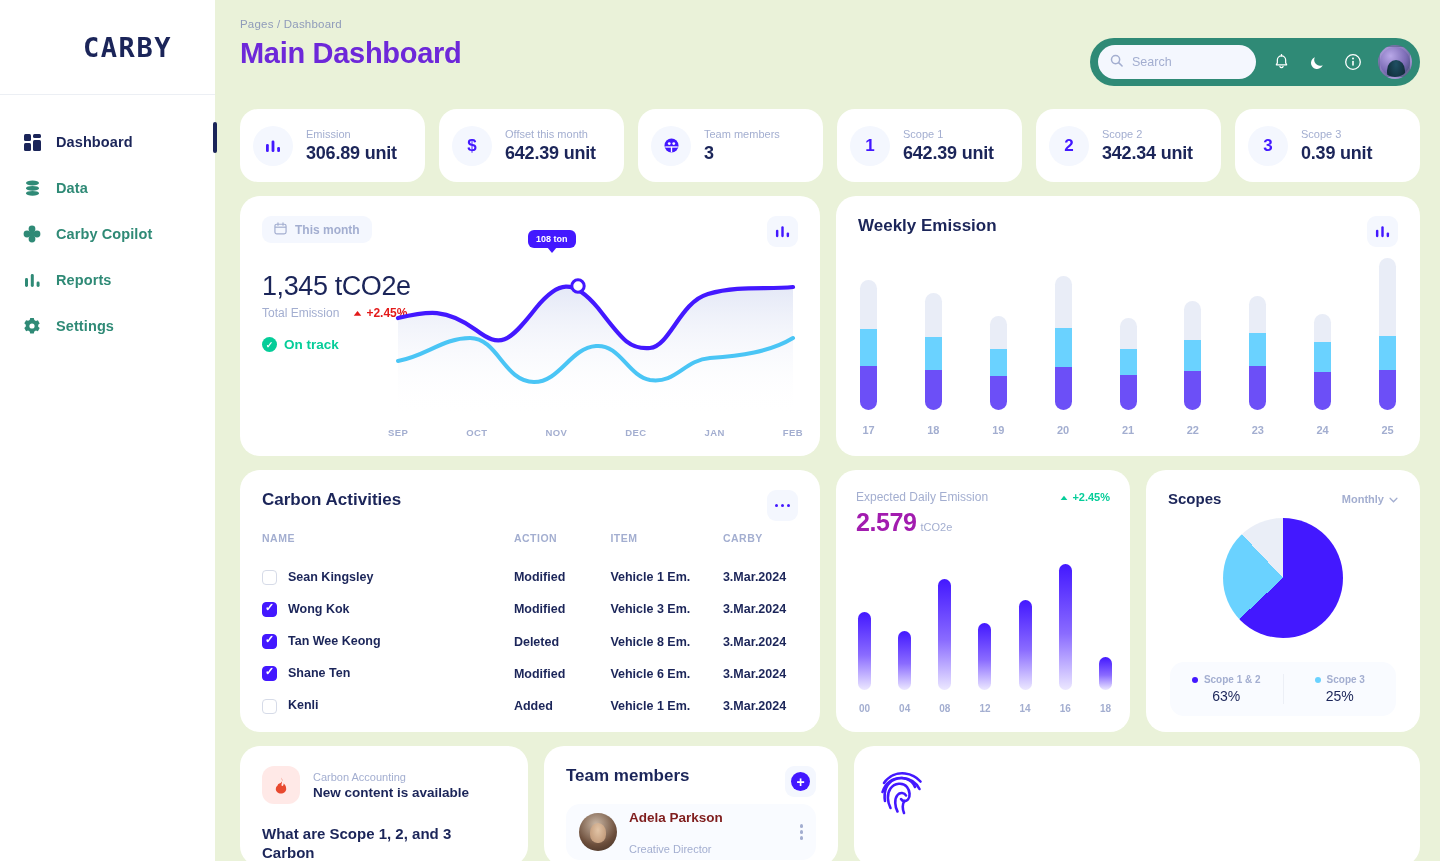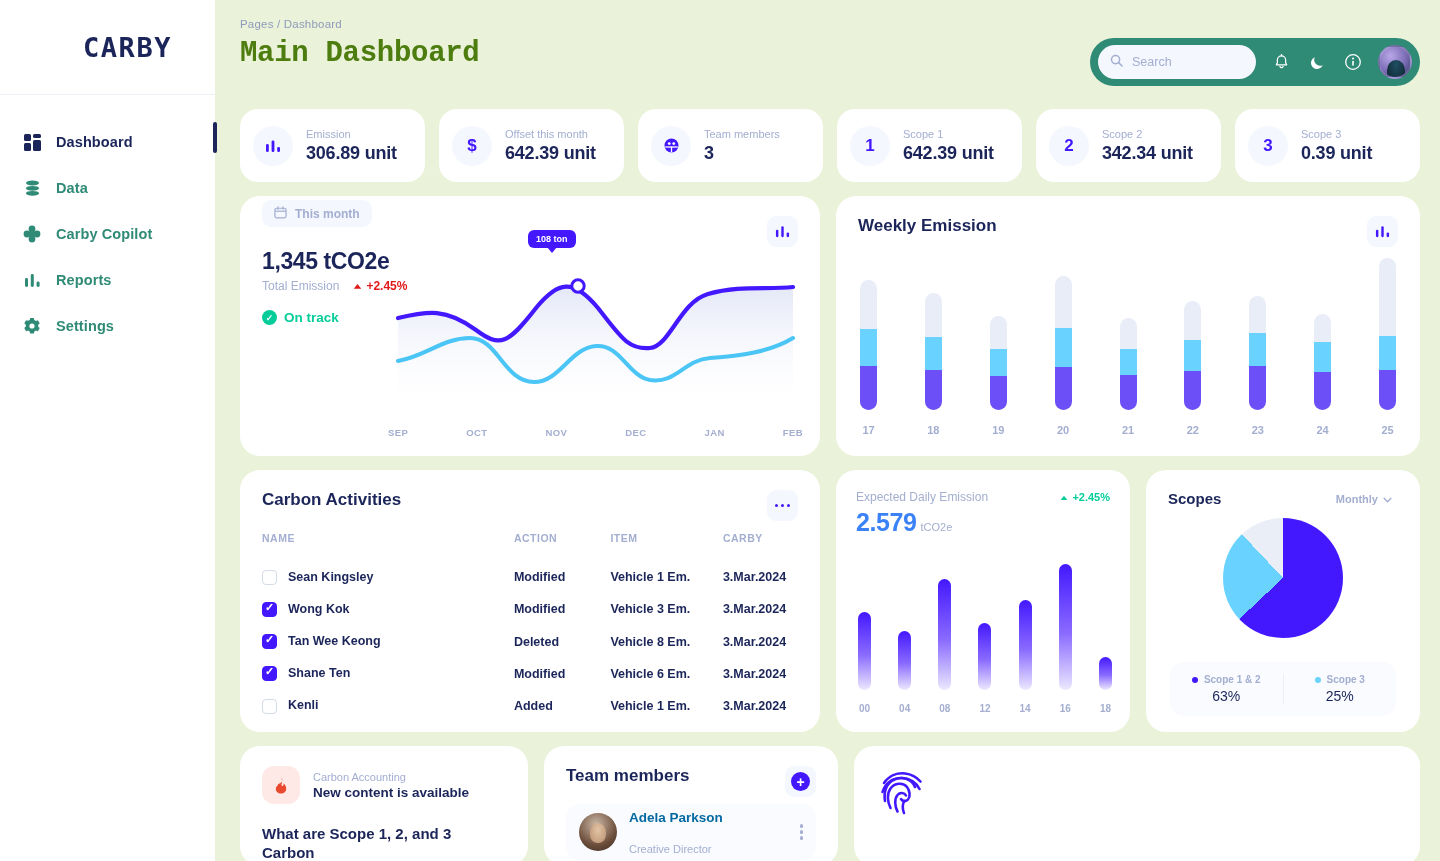--- a/index.html
+++ b/index.html
@@ -34,21 +34,21 @@
   .active-bar {
     position: absolute; left: 213px; top: 122px; width: 4px; height: 31px;
     background: #1b2559; border-radius: 3px;
   }
 
   
   .main { flex: 1; position: relative; padding: 0 20px 0 25px; }
 
   .topbar { display: flex; align-items: flex-start; justify-content: space-between; padding-top: 18px; }
   .crumb { font-size: 11.5px; color: #8f9bba; letter-spacing: .2px; }
-  .page-title { font-size: 29px; font-weight: 700; color: #4d7c0f; margin-top: 7px; letter-spacing: -.3px; font-family: Liberation Mono, monospace; }
+  .page-title { font-size: 29px; font-weight: 700; color: #6d28d9; margin-top: 7px; letter-spacing: -.3px; }
 
   .topbar-right {
     display: flex; align-items: center; gap: 14px;
     background: #2f8a76; border-radius: 26px; height: 48px;
     padding: 0 8px 0 8px; margin-top: 20px;
   }
   .search-box {
     display: flex; align-items: center; gap: 9px;
     background: #f4f7fe; border-radius: 22px; height: 34px; width: 158px;
     padding: 0 12px;
@@ -82,34 +82,34 @@
     display: flex; align-items: center; justify-content: center; flex: 0 0 40px;
     color: #4318ff; font-size: 17px; font-weight: 700;
   }
   .stat-label { font-size: 11px; color: #a3aed0; margin-bottom: 3px; }
   .stat-value { font-size: 18px; font-weight: 700; color: #1b2559; letter-spacing: -.2px; }
 
   
   .card { background: #fff; border-radius: 20px; }
 
   .row2 { display: flex; gap: 16px; margin-top: 14px; }
-  .emission-card { width: 580px; height: 260px; position: relative; padding: 4px 22px; }
+  .emission-card { width: 580px; height: 260px; position: relative; padding: 20px 22px; }
   .weekly-card { flex: 1; height: 260px; position: relative; padding: 20px 22px; }
 
   .pill {
     display: inline-flex; align-items: center; gap: 8px;
     background: #f4f7fe; border-radius: 9px; height: 27px; padding: 0 12px;
     font-size: 12px; color: #a3aed0; font-weight: 600; cursor: pointer;
   }
   .sq-btn {
     position: absolute; right: 22px; top: 20px;
     width: 31px; height: 31px; border-radius: 9px; background: #f4f7fe;
     display: flex; align-items: center; justify-content: center; cursor: pointer;
   }
-  .big-num { font-size: 23px; font-weight: 700; color: #1b2559; margin-top: 21px; letter-spacing: -.4px; }
+  .big-num { font-size: 27px; font-weight: 400; color: #1b2559; margin-top: 28px; letter-spacing: -.4px; }
   .sub-row { display: flex; align-items: center; gap: 14px; margin-top: 4px; }
   .sub-label { font-size: 12px; color: #a3aed0; }
   .pct-up { font-size: 12px; font-weight: 700; color: #e31a1a; display: flex; align-items: center; gap: 4px; }
   .ontrack { display: flex; align-items: center; gap: 7px; margin-top: 17px; font-size: 13.5px; font-weight: 700; color: #05cd99; }
   .ontrack .dot-chk {
     width: 15px; height: 15px; border-radius: 50%; background: #05cd99;
     display: flex; align-items: center; justify-content: center; color: #fff; font-size: 9px;
   }
   .linechart { position: absolute; left: 148px; top: 60px; width: 415px; height: 160px; }
   .xaxis { position: absolute; left: 148px; bottom: 18px; width: 415px; display: flex; justify-content: space-between; }
@@ -152,28 +152,28 @@
     text-align: left; font-size: 10.5px; font-weight: 600; color: #a3aed0;
     letter-spacing: .5px; padding-bottom: 17px;
   }
   table.act td { font-size: 12.5px; font-weight: 700; color: #1b2559; padding: 8.5px 0; }
   .cb { width: 15px; height: 15px; border-radius: 4px; border: 1.5px solid #d6dbe8; display: inline-block; vertical-align: middle; margin-right: 11px; cursor: pointer; }
   .cb.on { background: #4318ff; border-color: #4318ff; position: relative; }
   .cb.on::after { content: "✓"; position: absolute; left: 2px; top: -2px; color: #fff; font-size: 11px; font-weight: 700; }
 
   .dc-label { font-size: 12px; color: #a3aed0; }
   .dc-pct { font-size: 11px; font-weight: 700; color: #05cd99; display: flex; align-items: center; gap: 4px; }
-  .dc-val { font-size: 25px; font-weight: 700; color: #3b82f6; letter-spacing: -.4px; }
+  .dc-val { font-size: 25px; font-weight: 700; color: #a21caf; letter-spacing: -.4px; }
   .dc-unit { font-size: 11px; color: #a3aed0; font-weight: 400; margin-left: 4px; }
   .dc-bars { position: absolute; left: 22px; right: 18px; top: 94px; bottom: 42px; display: flex; justify-content: space-between; align-items: flex-end; }
   .dc-bar { width: 13px; border-radius: 7px; background: linear-gradient(180deg, #4318ff 0%, #8a6bff 55%, #ece8ff 100%); }
   .dc-x { position: absolute; left: 22px; right: 18px; bottom: 18px; display: flex; justify-content: space-between; }
   .dc-x span { width: 13px; text-align: center; font-size: 10px; color: #a3aed0; font-weight: 600; }
 
-  .monthly-sel { position: absolute; right: 28px; top: 23px; font-size: 11px; color: #a3aed0; font-weight: 600; display: flex; align-items: center; gap: 5px; cursor: pointer; }
+  .monthly-sel { position: absolute; right: 22px; top: 23px; font-size: 11px; color: #a3aed0; font-weight: 600; display: flex; align-items: center; gap: 5px; cursor: pointer; }
   .pie-wrap { position: absolute; left: 0; right: 0; top: 48px; display: flex; justify-content: center; }
   .pie { width: 120px; height: 120px; border-radius: 50%; }
   .legend-box {
     position: absolute; left: 24px; right: 24px; bottom: 16px; height: 54px;
     background: #f9fbff; border-radius: 14px; display: flex; align-items: center;
   }
   .legend-half { flex: 1; display: flex; flex-direction: column; align-items: center; gap: 3px; }
   .legend-half + .legend-half { border-left: 1px solid #eceff6; }
   .lg-top { display: flex; align-items: center; gap: 6px; font-size: 10px; color: #a3aed0; font-weight: 600; }
   .lg-dot { width: 6px; height: 6px; border-radius: 50%; display: inline-block; }
@@ -194,21 +194,21 @@
   .plus-btn { position: absolute; right: 22px; top: 20px; width: 31px; height: 31px; border-radius: 9px; background: #f4f7fe; display: flex; align-items: center; justify-content: center; cursor: pointer; }
   .plus-circ { width: 19px; height: 19px; border-radius: 50%; background: #4318ff; color: #fff; font-size: 14px; font-weight: 700; display: flex; align-items: center; justify-content: center; line-height: 1; }
   .member-row {
     position: absolute; left: 22px; right: 22px; top: 58px; height: 56px;
     background: #f9fbff; border-radius: 14px; display: flex; align-items: center; gap: 12px; padding: 0 13px;
   }
   .avatar-md { width: 38px; height: 38px; border-radius: 50%; flex: 0 0 38px; overflow: hidden;
     background: radial-gradient(circle at 45% 30%, #cbb8a6, #6d4f3c 60%, #3b2a21 100%); position: relative; }
   .avatar-md::after{ content:""; position:absolute; left:28%; top:26%; width:44%; height:52%;
     background: radial-gradient(ellipse at 50% 35%, #e2c4a6, #b98f6e); border-radius:50% 50% 45% 45%; }
-  .mem-name { font-size: 13.5px; font-weight: 700; color: #0369a1; }
+  .mem-name { font-size: 13.5px; font-weight: 700; color: #7f1d1d; }
   .mem-role { font-size: 11px; color: #a3aed0; margin-top: 18px; }
   .vdots { margin-left: auto; display: flex; flex-direction: column; gap: 2.5px; cursor: pointer; }
   .vdots i { width: 3.5px; height: 3.5px; border-radius: 50%; background: #a3aed0; display: block; }
 </style>
 </head>
 <body>
 
 <div class="app">
 
   <aside class="sidebar">

